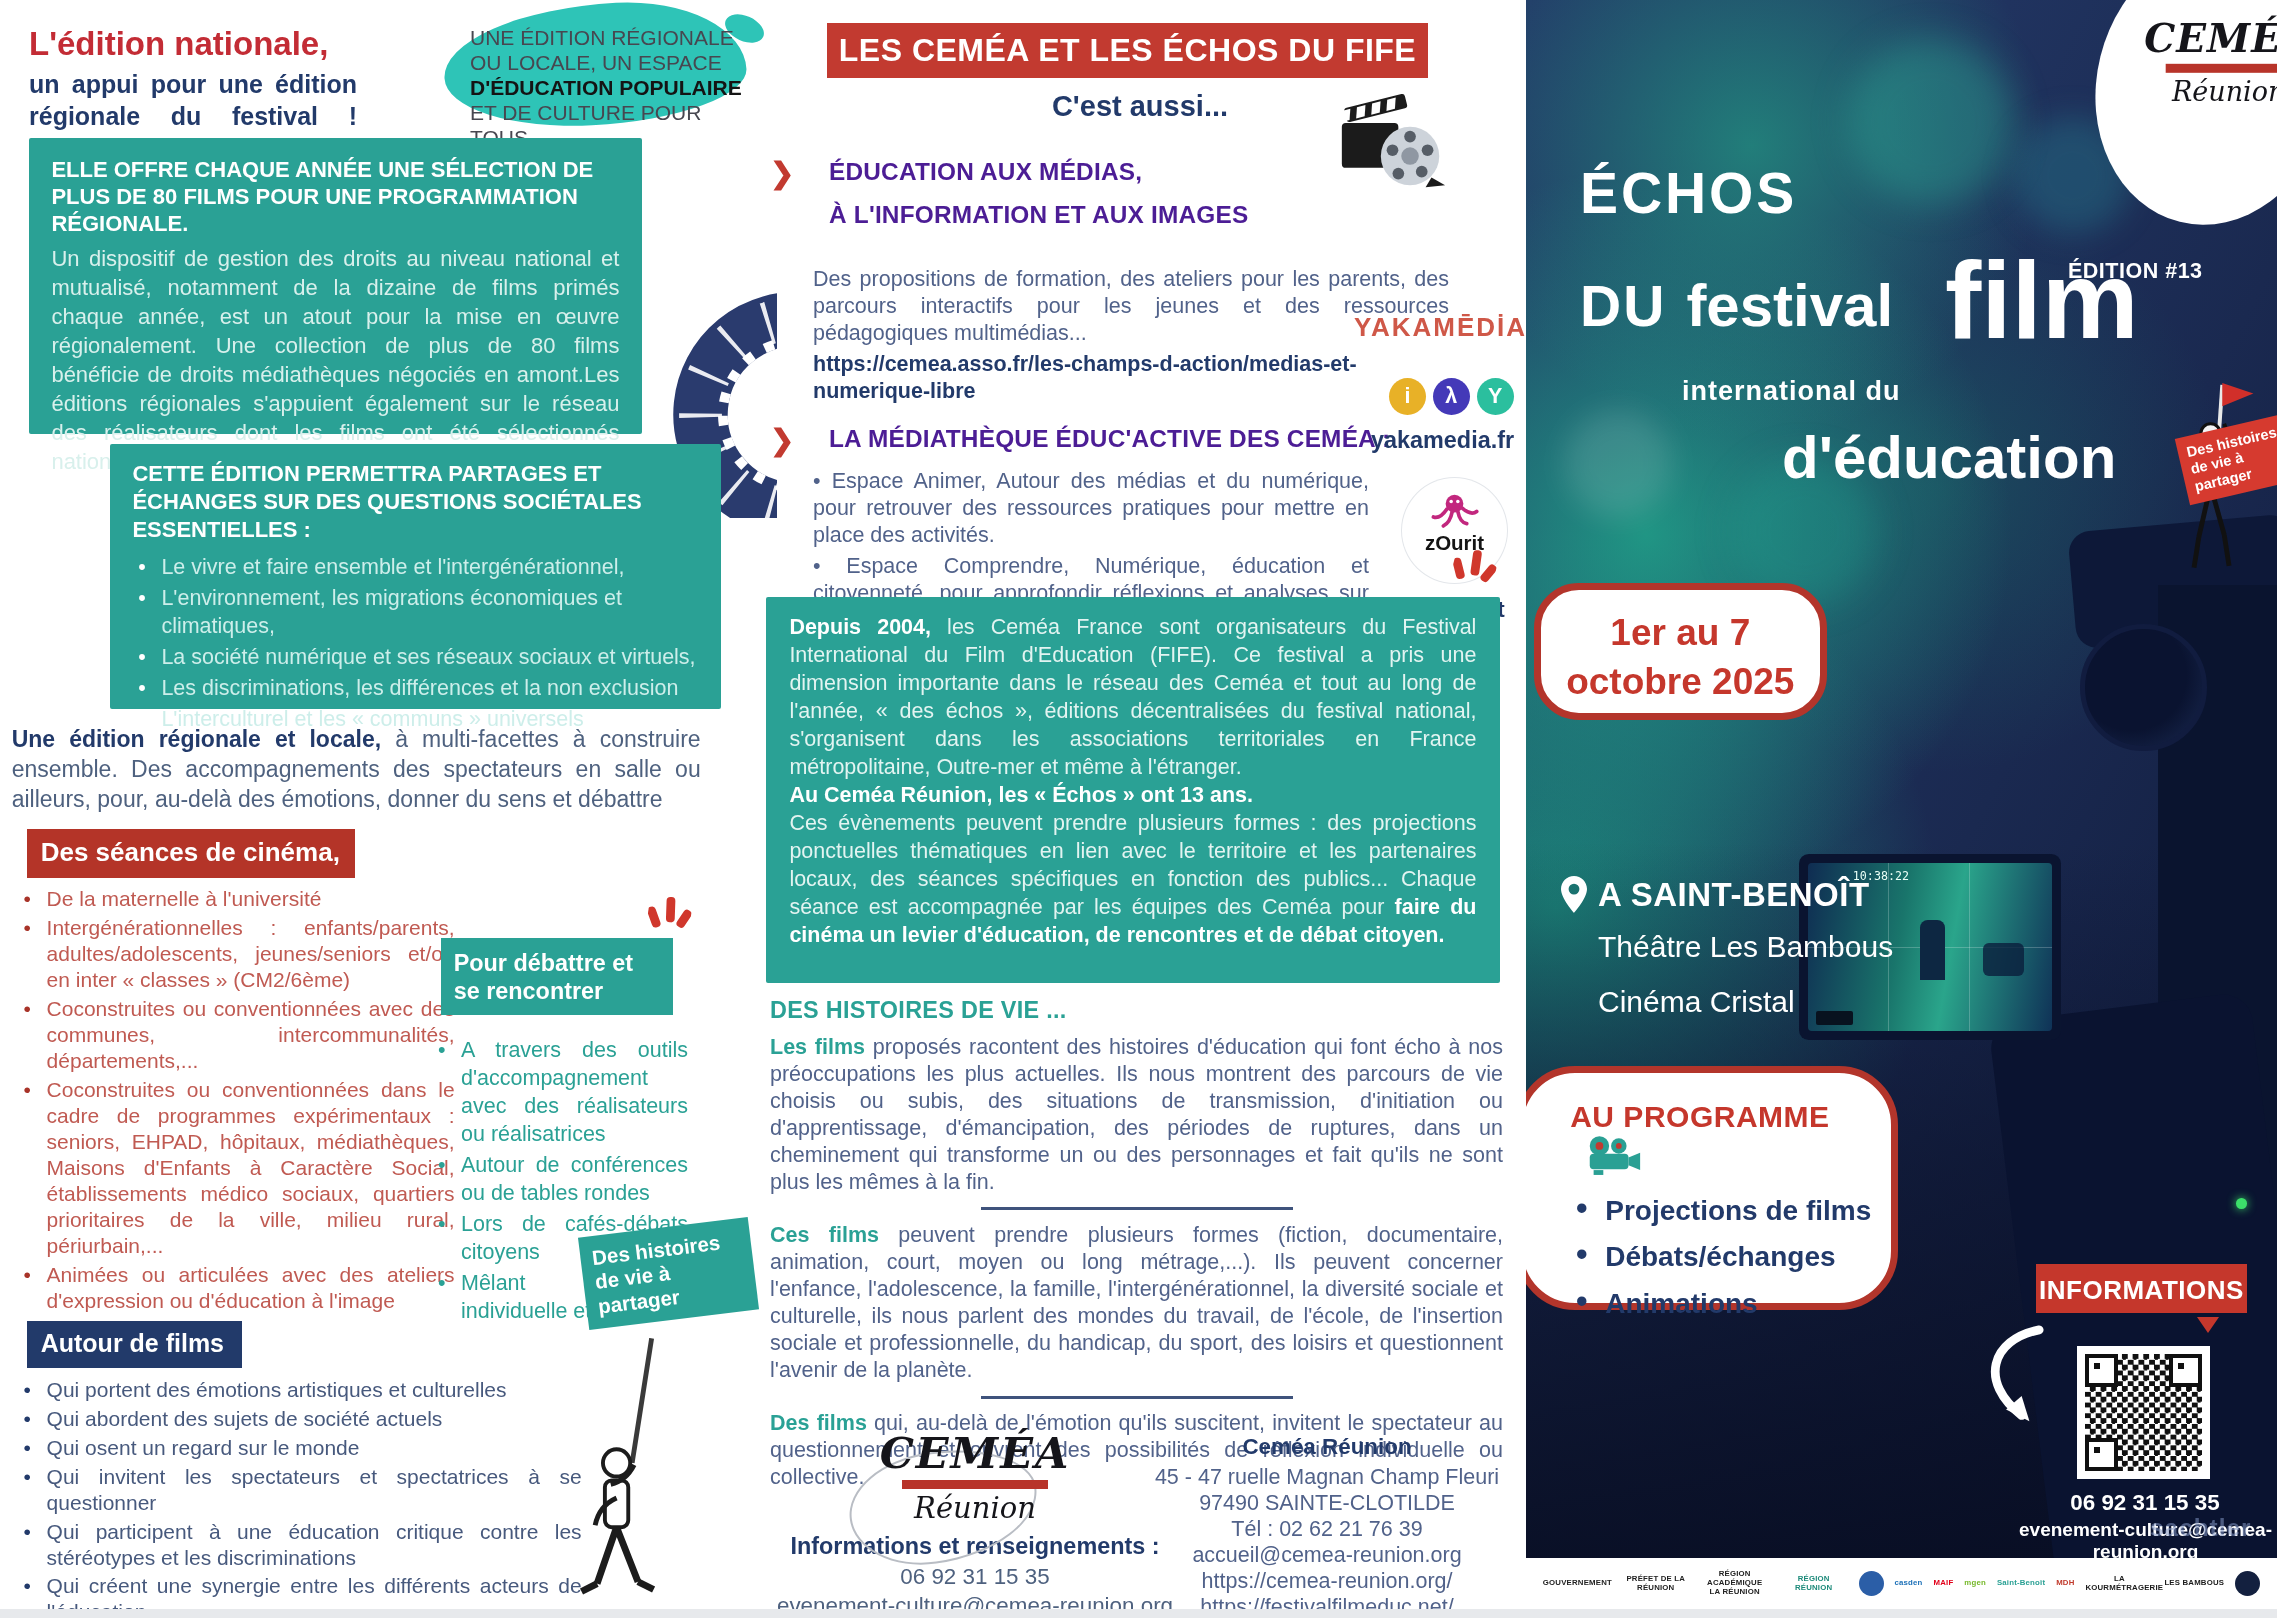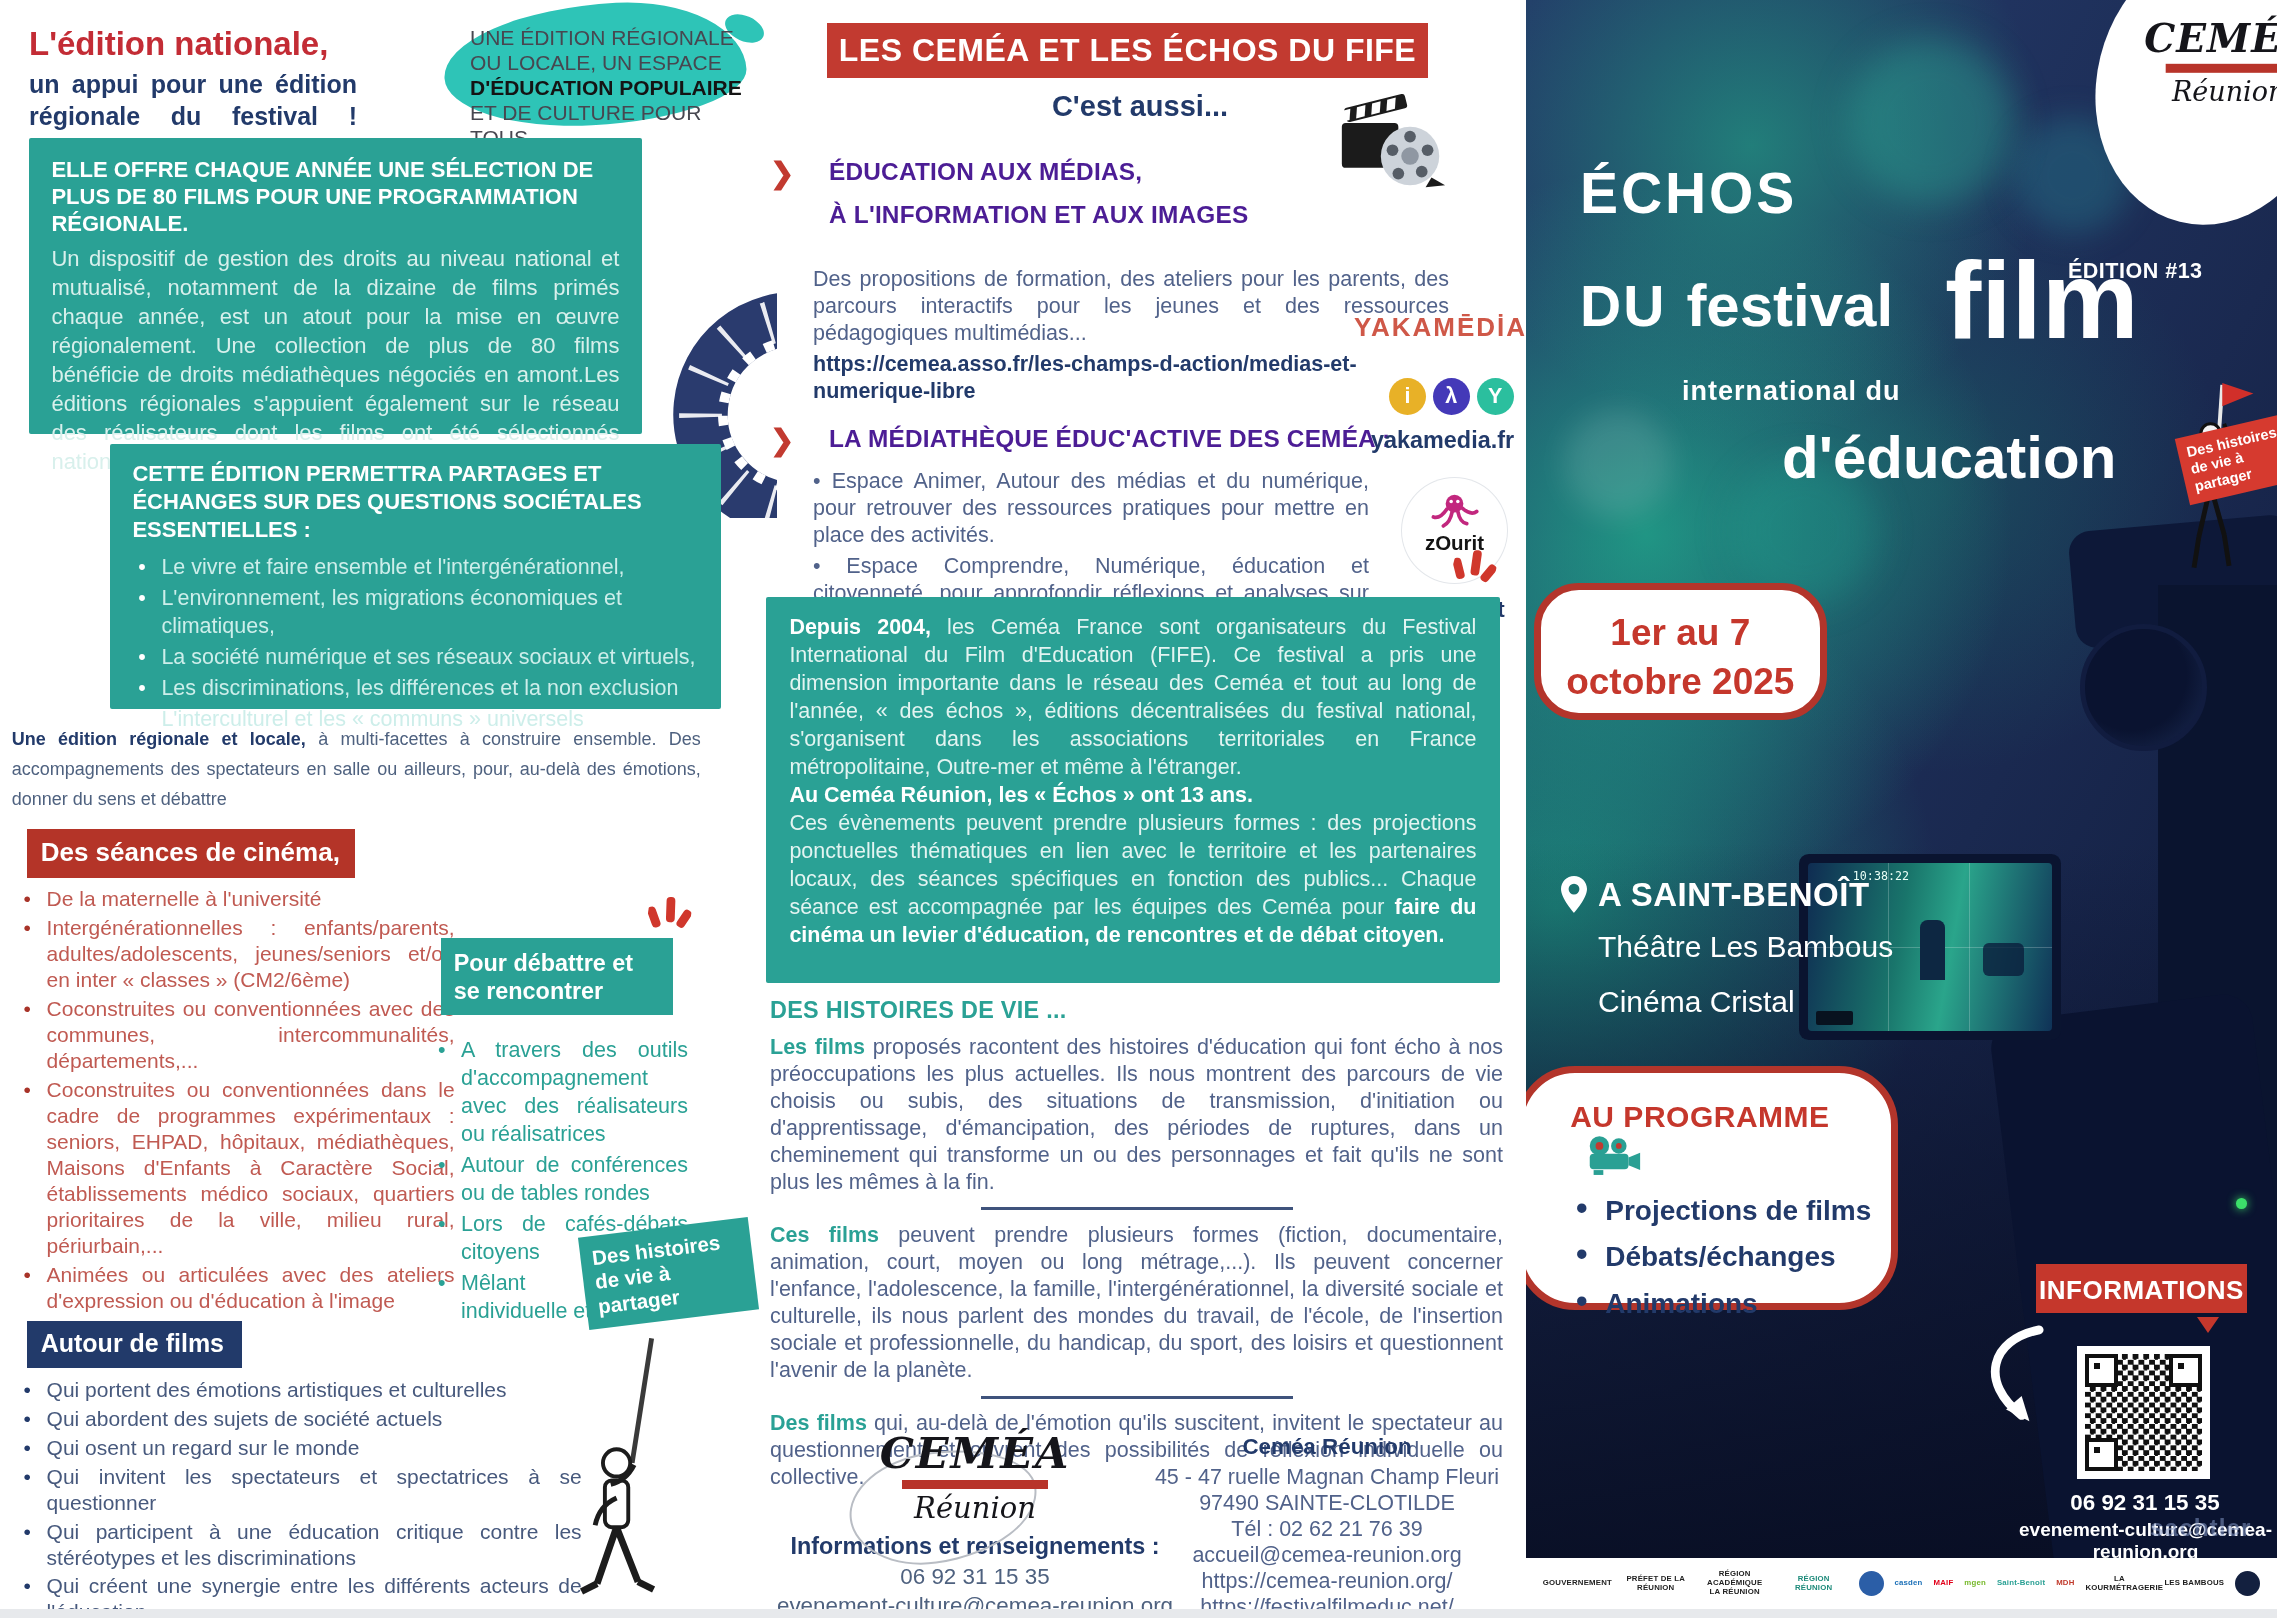--- a/index.html
+++ b/index.html
@@ -73,21 +73,21 @@
     <div class="bt" style="font-size:22px;line-height:28px;margin-bottom:9.8px;">CETTE ÉDITION PERMETTRA PARTAGES ET ÉCHANGES SUR DES QUESTIONS SOCIÉTALES ESSENTIELLES :</div>
     <div class="blist list-teal2" style="font-size:21.5px;line-height:28px;">
         <div class="li">Le vivre et faire ensemble et l'intergénérationnel,</div>
         <div class="li">L'environnement, les migrations économiques et climatiques,</div>
         <div class="li">La société numérique et ses réseaux sociaux et virtuels,</div>
         <div class="li">Les discriminations, les différences et la non exclusion</div>
         <div class="li">L'interculturel et les « communs » universels</div>
       </div>
   </div>
 
-  <div class="abs just" style="left:11.7px;top:724px;width:689px;font-size:18px;line-height:30px;color:#4e617f;">
+  <div class="abs just" style="left:11.7px;top:724px;width:689px;font-size:23px;line-height:30px;color:#4e617f;">
     <span class="lead-n">Une édition régionale et locale,</span><span> à multi-facettes à construire ensemble. Des accompagnements des spectateurs en salle ou ailleurs, pour, au-delà des émotions, donner du sens et débattre</span>
   </div>
 
   <div class="abs" style="left:27px;top:829px;background:#b43428;color:#fff;font-weight:bold;font-size:26px;
               padding:7.8px 15.6px 9.8px 13.7px;">
     <span>Des séances de cinéma,</span>
   </div>
   <div class="abs blist list-red just" style="left:17.6px;top:886px;width:437px;font-size:21px;line-height:26px;">
       <div class="li">De la maternelle à l'université</div>
       <div class="li">Intergénérationnelles : enfants/parents, adultes/adolescents, jeunes/seniors et/ou en inter « classes » (CM2/6ème)</div>

